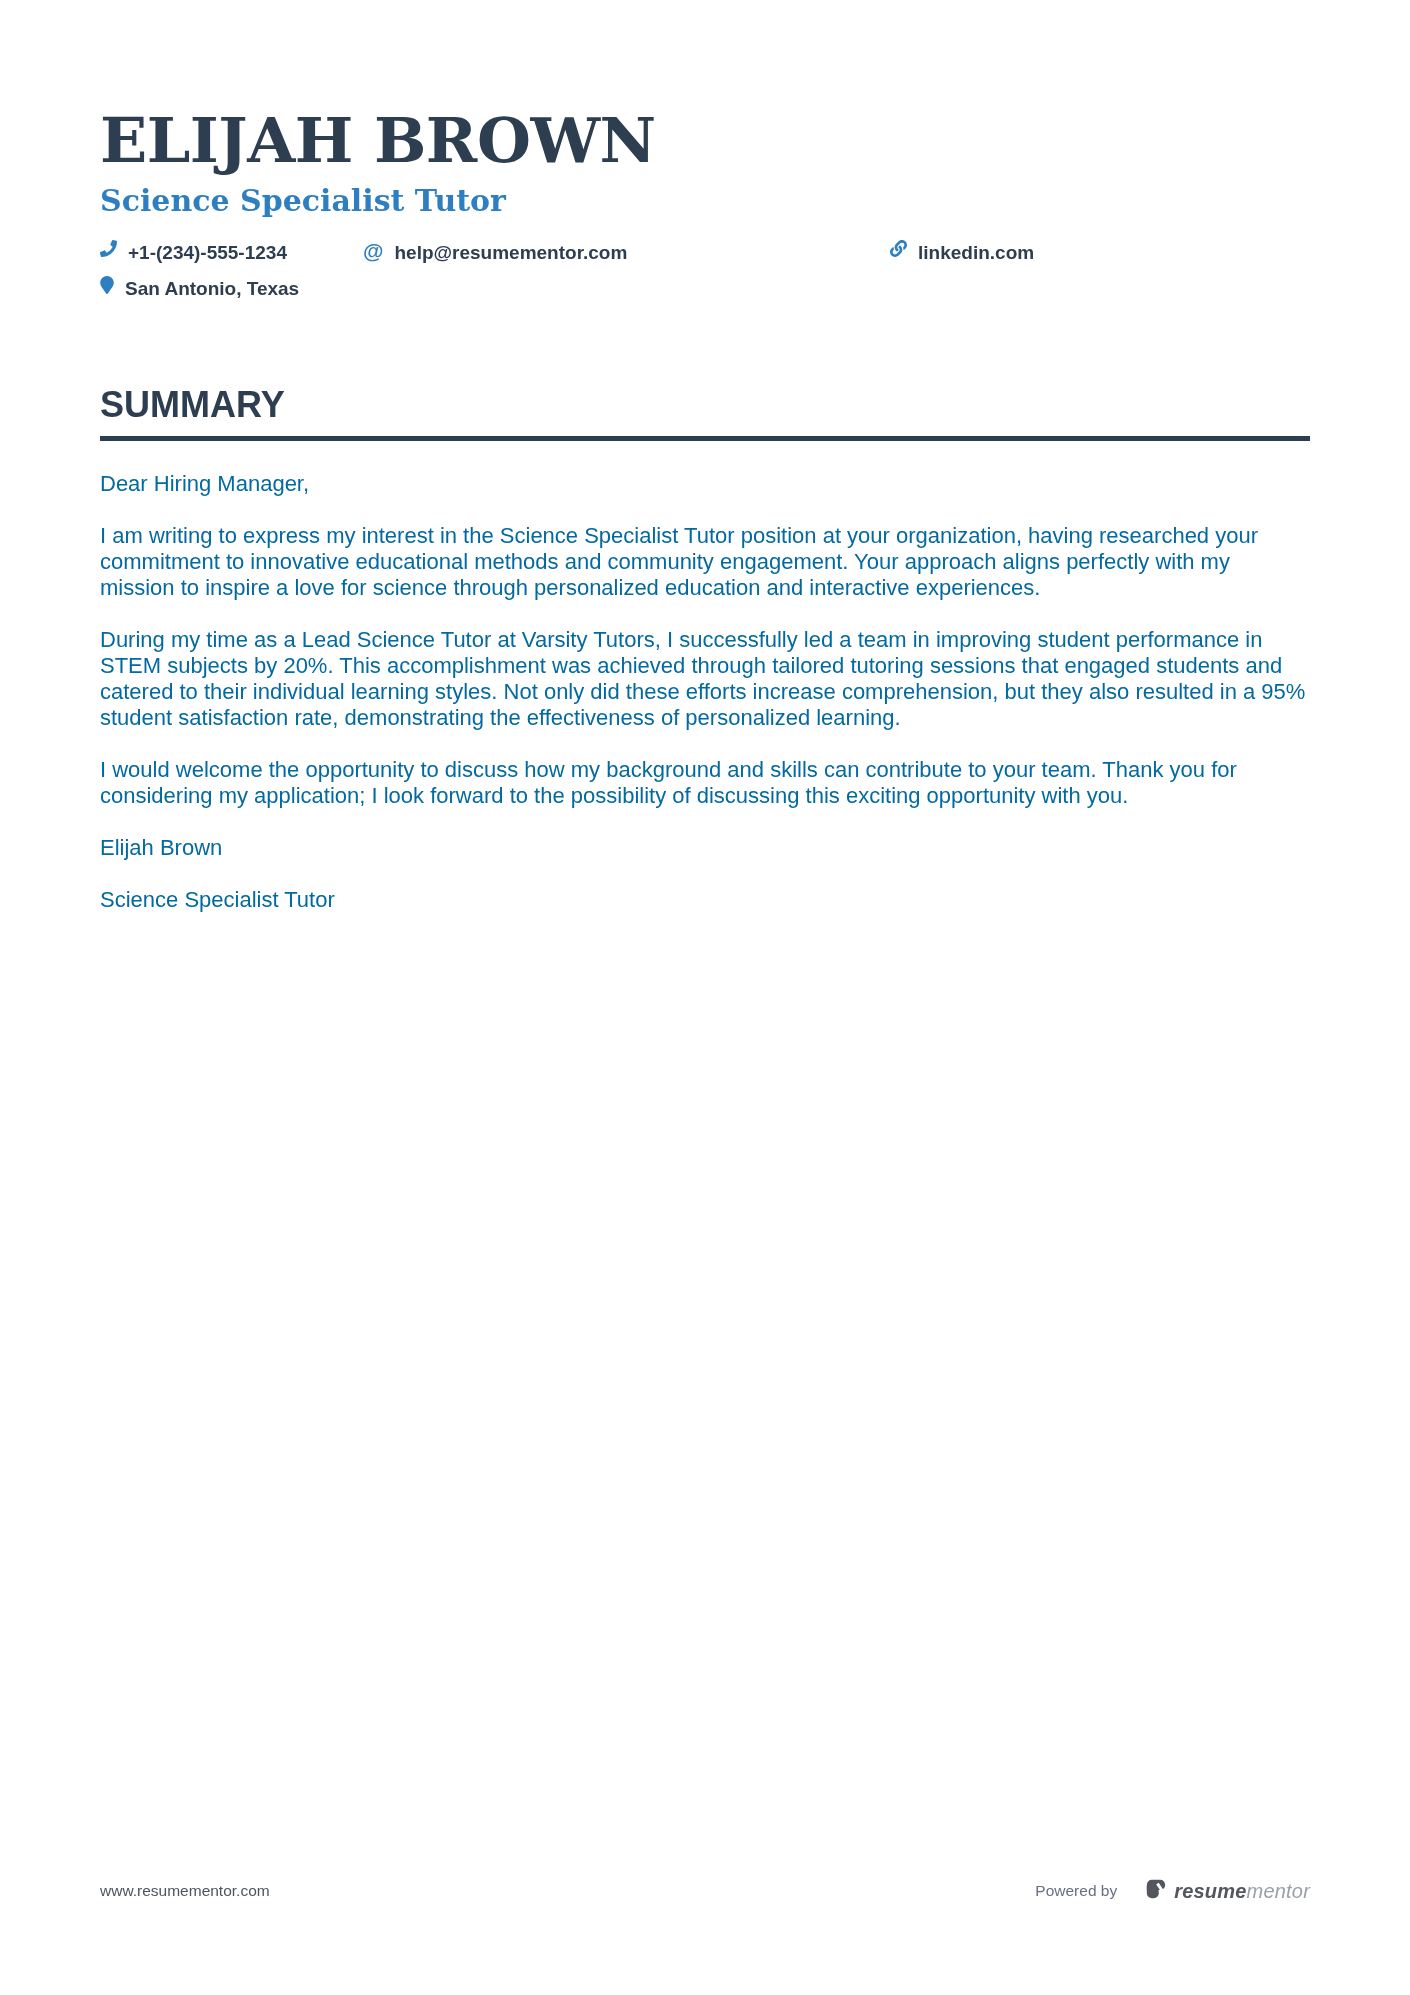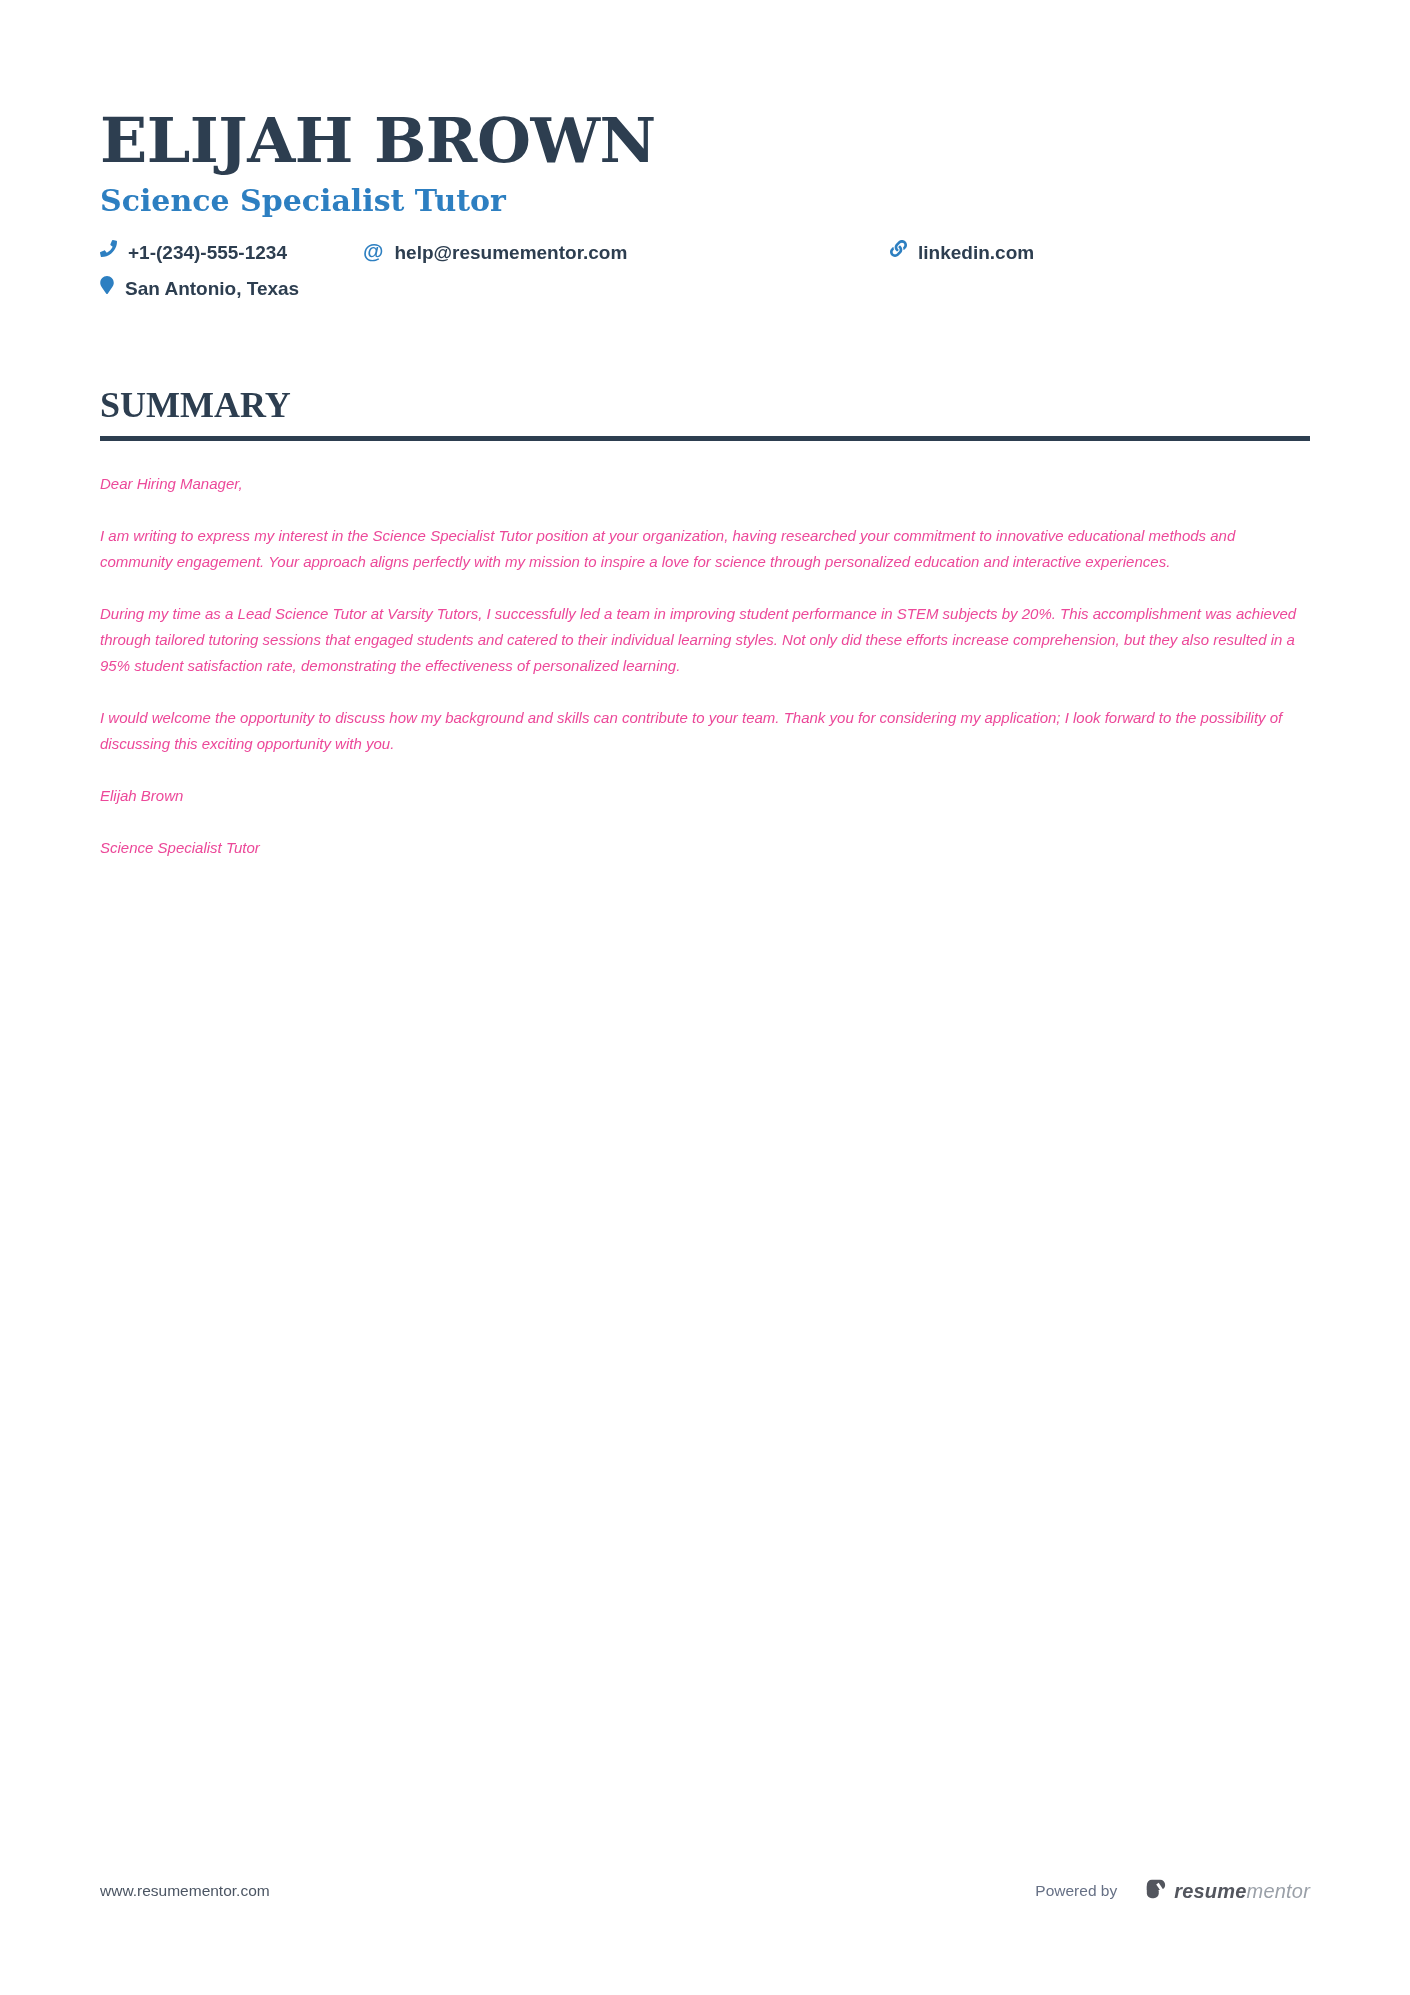--- a/index.html
+++ b/index.html
@@ -55,34 +55,33 @@
   .contact-item svg { display: block; }
   .at-glyph {
     color: #2d7fc1;
     font-size: 21px;
     font-weight: 700;
     line-height: 1;
   }
   
   .summary-section { margin-top: 82px; }
   .section-heading {
-    font-family: Liberation Serif, serif;
+    font-family: Liberation Sans, sans-serif;
     font-weight: 800;
     font-size: 36px;
     color: #2d3e50;
     padding-bottom: 10px;
     border-bottom: 5px solid #2d3e50;
   }
   .letter-body { margin-top: 30px; }
   .letter-body p {
-    font-size: 15px;
+    font-size: 22px;
     line-height: 26px;
-    color: #ec4899;
+    color: #0369a1;
     margin-bottom: 26px;
-    font-style: italic;
   }
   .letter-body p:last-child { margin-bottom: 0; }
   
   .footer {
     position: absolute;
     left: 100px;
     right: 100px;
     top: 1878px;
     display: flex;
     justify-content: space-between;

